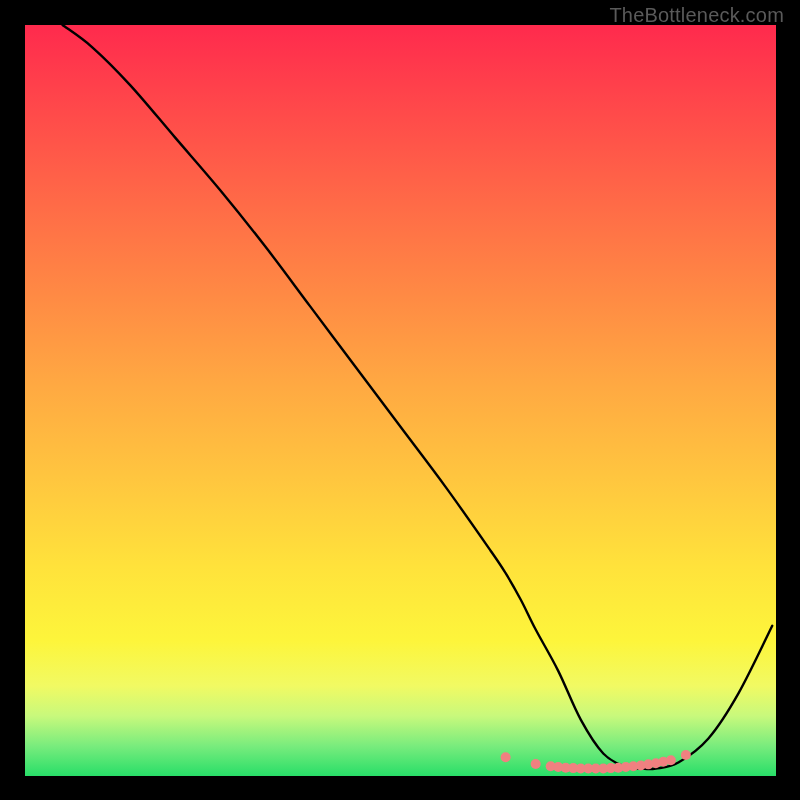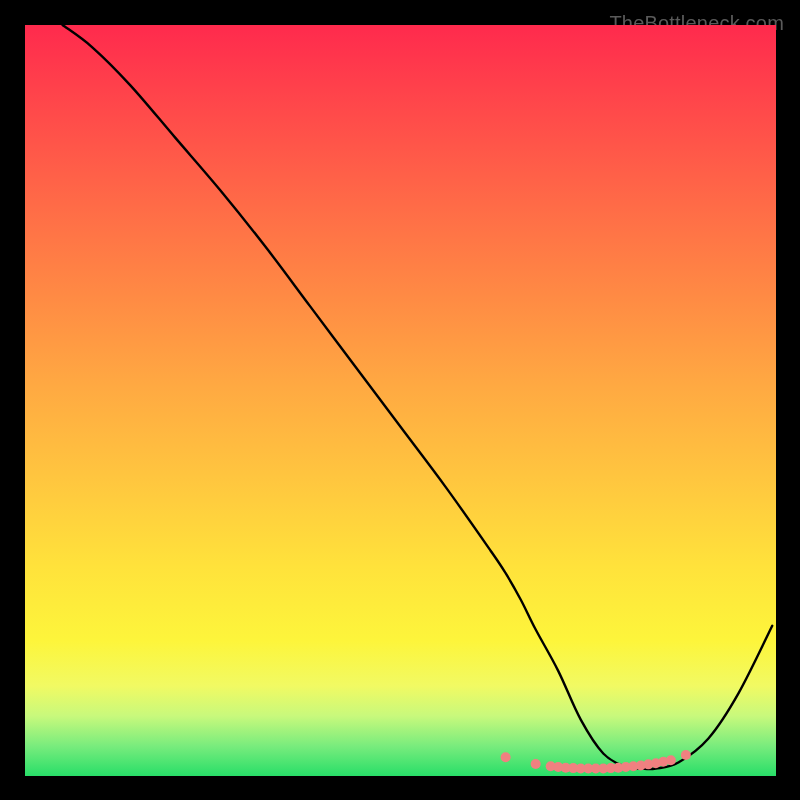--- a/index.html
+++ b/index.html
@@ -36,21 +36,21 @@
       #ffe23b 72%,
       #fdf53b 82%,
       #f1fa63 88%,
       #c8f97c 92%,
       #79ec7d 96%,
       #28de68 100%
     );
   }
   .attribution {
     position: absolute;
-    top: 12px;
+    top: 4px;
     right: 16px;
     color: #5a5a5a;
     font-size: 20px;
     font-weight: 500;
     letter-spacing: 0.2px;
     user-select: none;
   }
   svg.curve {
     position: absolute;
     left: 0;

